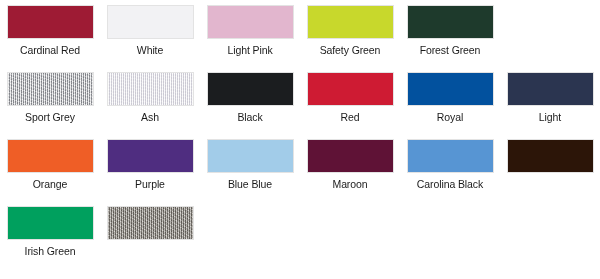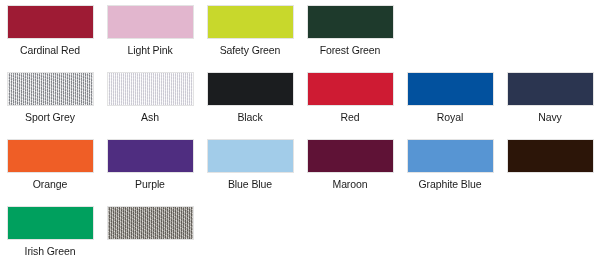--- a/index.html
+++ b/index.html
@@ -88,20 +88,24 @@
 </head>
 <body>
 
 <div id="swatch-chart">
     <div class="swatch-row">
       <div class="swatch-cell">
         <div class="swatch-chip" style="background-color: rgb(158, 27, 52);"></div>
         <div class="swatch-label">Cardinal Red</div>
       </div>
       <div class="swatch-cell">
+        <div class="swatch-chip" style="background-color: rgb(242, 242, 244);"></div>
+        <div class="swatch-label">White</div>
+      </div>
+      <div class="swatch-cell">
         <div class="swatch-chip" style="background-color: rgb(226, 182, 206);"></div>
         <div class="swatch-label">Light Pink</div>
       </div>
       <div class="swatch-cell">
         <div class="swatch-chip" style="background-color: rgb(200, 216, 44);"></div>
         <div class="swatch-label">Safety Green</div>
       </div>
       <div class="swatch-cell">
         <div class="swatch-chip" style="background-color: rgb(30, 58, 44);"></div>
         <div class="swatch-label">Forest Green</div>
@@ -127,21 +131,21 @@
       <div class="swatch-cell">
         <div class="swatch-chip" style="background-color: rgb(206, 27, 51);"></div>
         <div class="swatch-label">Red</div>
       </div>
       <div class="swatch-cell">
         <div class="swatch-chip" style="background-color: rgb(2, 81, 158);"></div>
         <div class="swatch-label">Royal</div>
       </div>
       <div class="swatch-cell">
         <div class="swatch-chip" style="background-color: rgb(43, 53, 80);"></div>
-        <div class="swatch-label">Navy</div>
+        <div class="swatch-label">Light</div>
       </div>
     </div>
     <div class="swatch-row">
       <div class="swatch-cell">
         <div class="swatch-chip" style="background-color: rgb(239, 94, 38);"></div>
         <div class="swatch-label">Orange</div>
       </div>
       <div class="swatch-cell">
         <div class="swatch-chip" style="background-color: rgb(79, 45, 128);"></div>
         <div class="swatch-label">Purple</div>
@@ -149,21 +153,21 @@
       <div class="swatch-cell">
         <div class="swatch-chip" style="background-color: rgb(162, 204, 233);"></div>
         <div class="swatch-label">Blue Blue</div>
       </div>
       <div class="swatch-cell">
         <div class="swatch-chip" style="background-color: rgb(95, 18, 54);"></div>
         <div class="swatch-label">Maroon</div>
       </div>
       <div class="swatch-cell">
         <div class="swatch-chip" style="background-color: rgb(87, 149, 211);"></div>
-        <div class="swatch-label">Graphite Blue</div>
+        <div class="swatch-label">Carolina Black</div>
       </div>
       <div class="swatch-cell">
         <div class="swatch-chip" style="background-color: rgb(44, 21, 8);"></div>
       </div>
     </div>
     <div class="swatch-row">
       <div class="swatch-cell">
         <div class="swatch-chip" style="background-color: rgb(0, 160, 94);"></div>
         <div class="swatch-label">Irish Green</div>
       </div>

